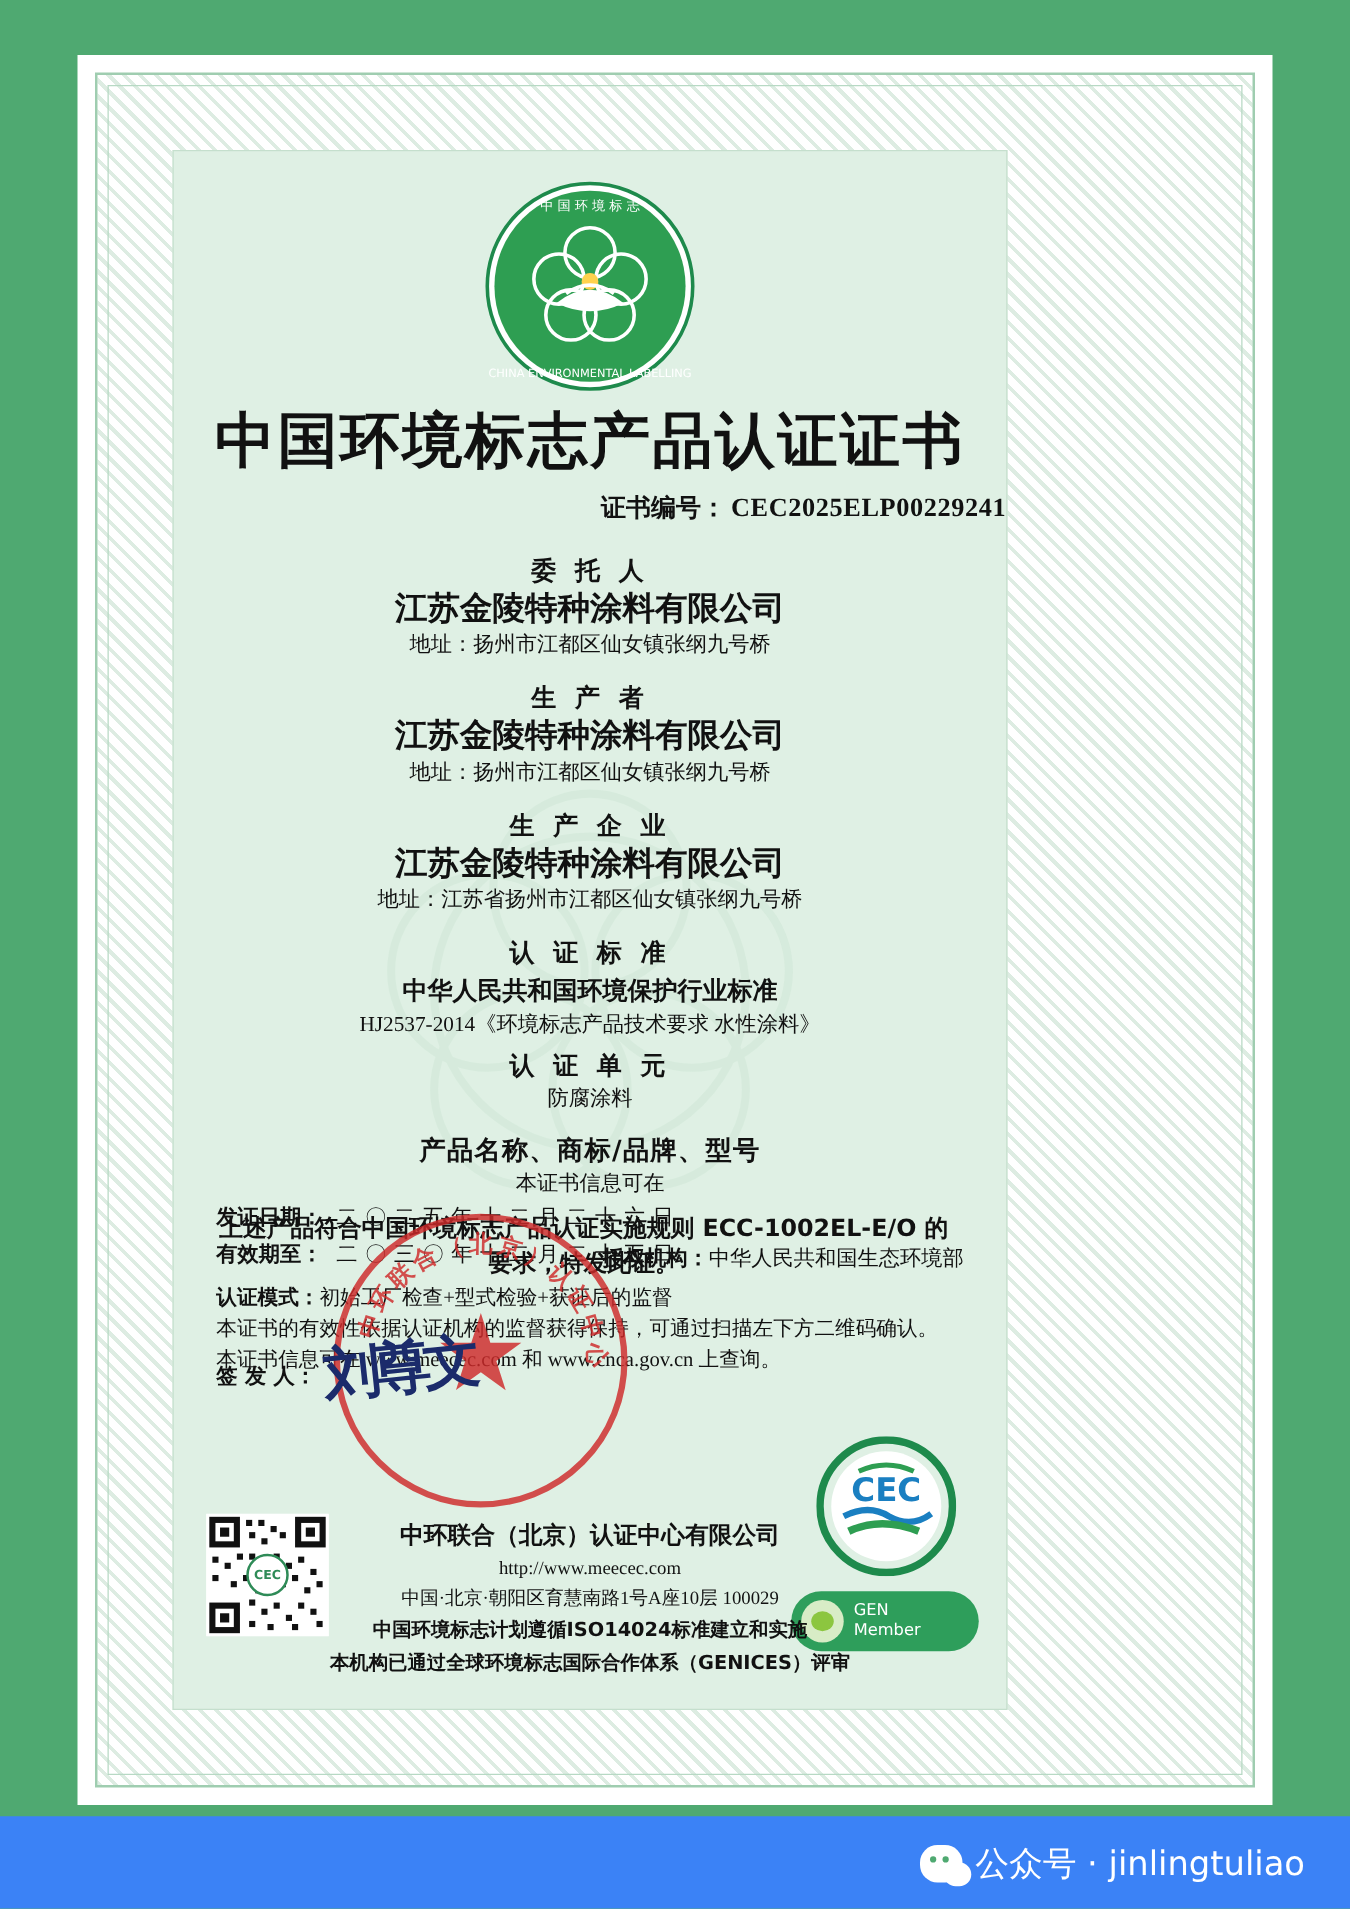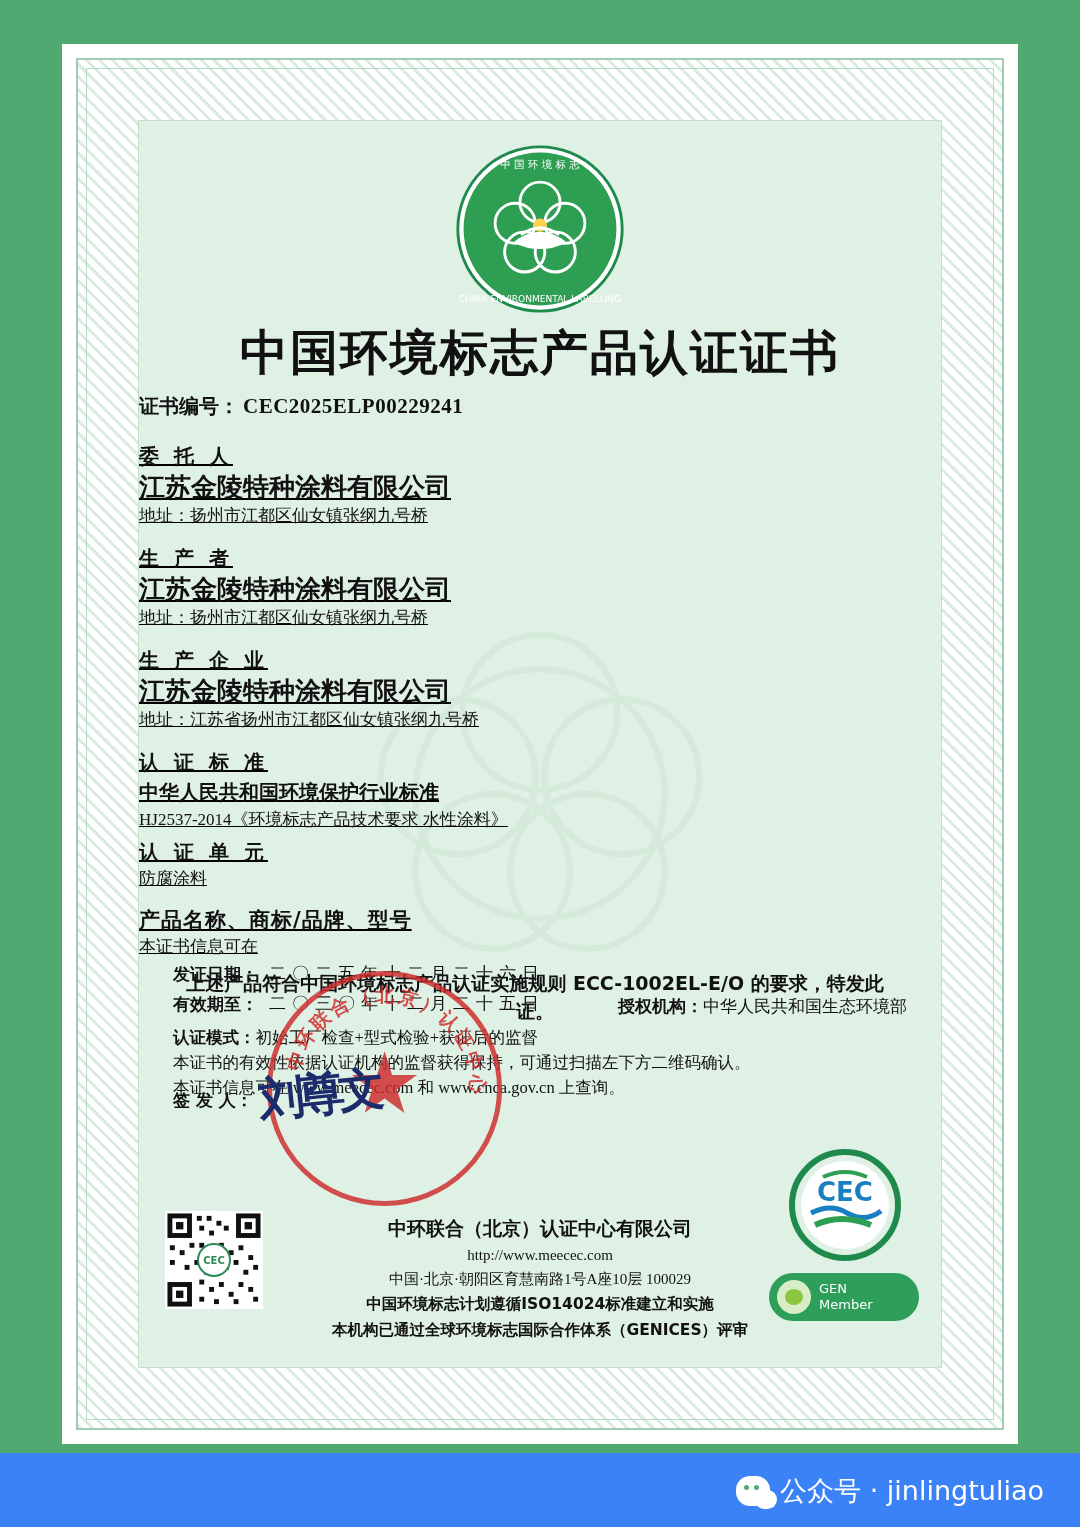--- a/index.html
+++ b/index.html
@@ -24,46 +24,46 @@
     border:2px solid #9fcdb0;
     background:
       repeating-linear-gradient(45deg, rgba(120,180,140,0.25) 0 3px, rgba(255,255,255,0) 3px 9px);
     box-sizing:border-box;
   }
   #ornament-border:before{
     content:"";position:absolute;left:8px;top:8px;right:8px;bottom:8px;
     border:1px solid #b7d9c4;
   }
   #inner-panel{
-    position:absolute;left:76px;top:76px;width:804px;height:1248px;
+    position:absolute;left:76px;top:76px;width:668px;height:1248px;
     background:#dff0e4;
     box-sizing:border-box;
     border:1px solid #c5dfcd;
     overflow:hidden;
   }
   
   #watermark{
     position:absolute;left:50%;top:54%;transform:translate(-50%,-50%);
     width:430px;height:430px;opacity:.25;pointer-events:none;
   }
   
   #logo-wrap{position:absolute;left:50%;top:22px;transform:translateX(-50%);width:172px;height:172px;}
   #cert-title{
     position:absolute;left:0;right:0;top:200px;text-align:center;
     font-family:"DejaVu Sans", sans-serif;
     font-weight:bold;font-size:48px;letter-spacing:2px;color:#111;
   }
   #cert-number-row{
-    position:absolute;left:0;right:0;top:272px;text-align:left;
+    position:absolute;left:0;right:0;top:272px;text-align:right;
     font-size:20px;color:#111;
   }
   #cert-number-row .lbl{font-family:"DejaVu Sans", sans-serif;font-weight:bold;}
   #cert-number-row .val{font-weight:bold;font-size:21px;letter-spacing:.5px;margin-left:4px;}
 
-  .block{position:absolute;left:0;right:0;text-decoration:underline;}
+  .block{position:absolute;left:0;right:0;text-align:center;}
   .blk-title{
     font-family:"DejaVu Sans", sans-serif;font-weight:bold;font-size:20px;color:#111;letter-spacing:4px;
     line-height:26px;
   }
   .blk-main{
     font-family:"DejaVu Sans", sans-serif;font-weight:bold;font-size:26px;color:#111;line-height:30px;margin-top:3px;
   }
   .blk-sub{font-size:17px;color:#111;line-height:24px;margin-top:2px;}
   .blk-std{font-family:"DejaVu Sans", sans-serif;font-weight:bold;font-size:20px;color:#111;line-height:28px;margin-top:3px;}
 

